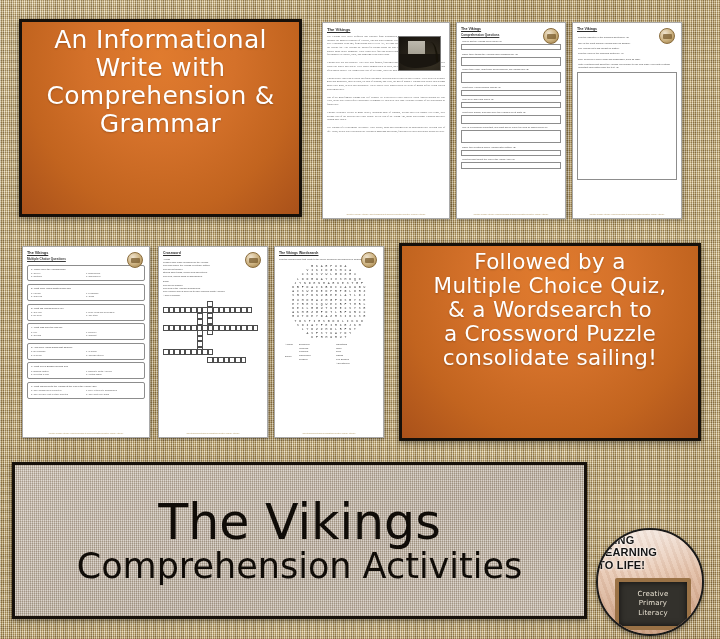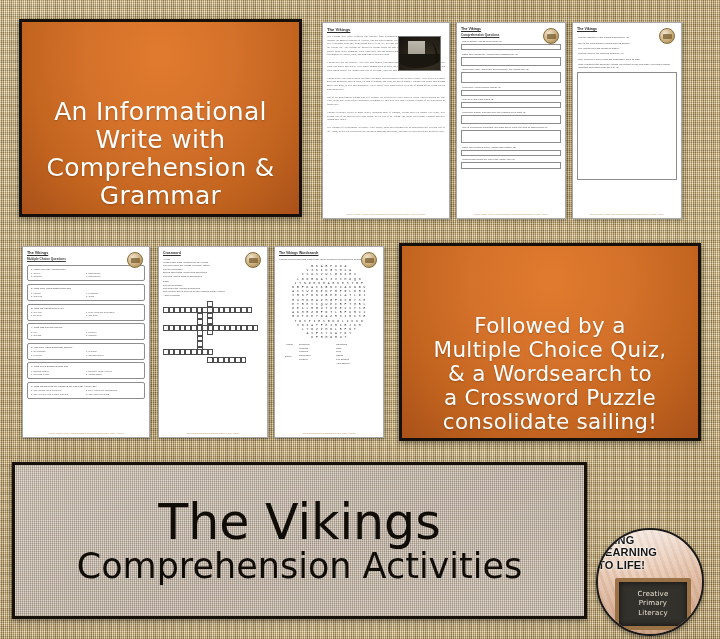--- a/index.html
+++ b/index.html
@@ -36,35 +36,35 @@
   }
 
   
   .orange-panel{
     position:absolute;
     border:3px solid #16100a;
     box-sizing:border-box;
     background:
       radial-gradient(ellipse at 50% 18%, #e07b2e 0%, #d4712a 38%, #c2641f 70%, #a9511a 100%);
     box-shadow:0 2px 6px rgba(0,0,0,.45);
-    display:flex;align-items:flex-end;justify-content:center;
+    display:flex;align-items:flex-start;justify-content:center;
   }
   .orange-panel .ptext{
     font-family:"DejaVu Sans",sans-serif;
     color:#fff;
     text-align:center;
     line-height:1.12;
     letter-spacing:.3px;
     text-shadow:0 1px 2px rgba(0,0,0,.22);
     padding:4px 6px;
   }
   #panel-top-left{left:19px;top:19px;width:283px;height:198px;}
   #panel-top-left .ptext{font-size:25px;}
   #panel-right{left:399px;top:243px;width:302px;height:198px;}
-  #panel-right .ptext{font-size:21.5px;margin-top:28px;}
+  #panel-right .ptext{font-size:21.5px;}
 
   
   #title-banner{
     position:absolute;left:12px;top:462px;width:575px;height:157px;
     border:3px solid #17110b;box-sizing:border-box;
     background-color:#bdb0a0;
     background-image:
       repeating-linear-gradient(90deg,rgba(255,255,255,.30) 0 1px,rgba(120,108,92,.22) 1px 2px),
       repeating-linear-gradient(0deg,rgba(255,255,255,.26) 0 1px,rgba(110,98,84,.20) 1px 2px),
       linear-gradient(160deg,#c6b9a9 0%,#b6a897 55%,#c2b4a3 100%);

